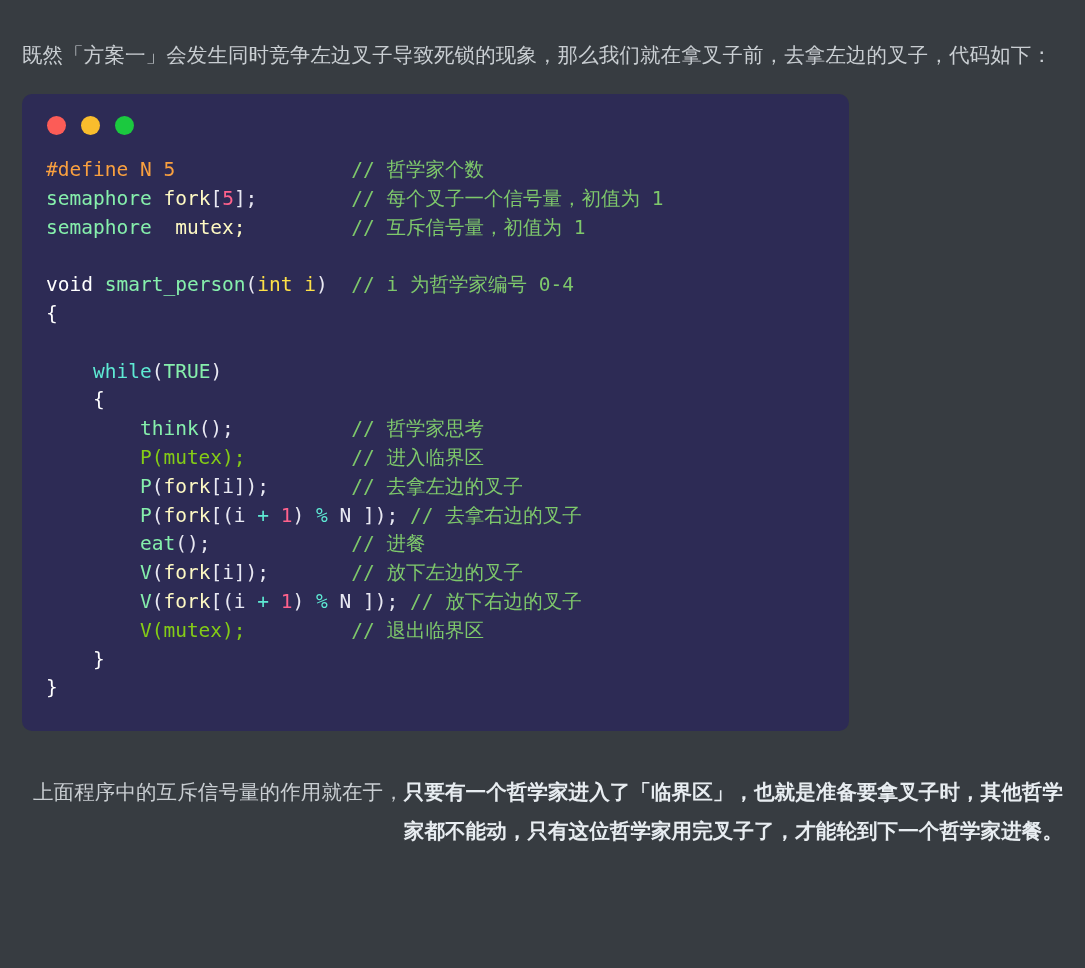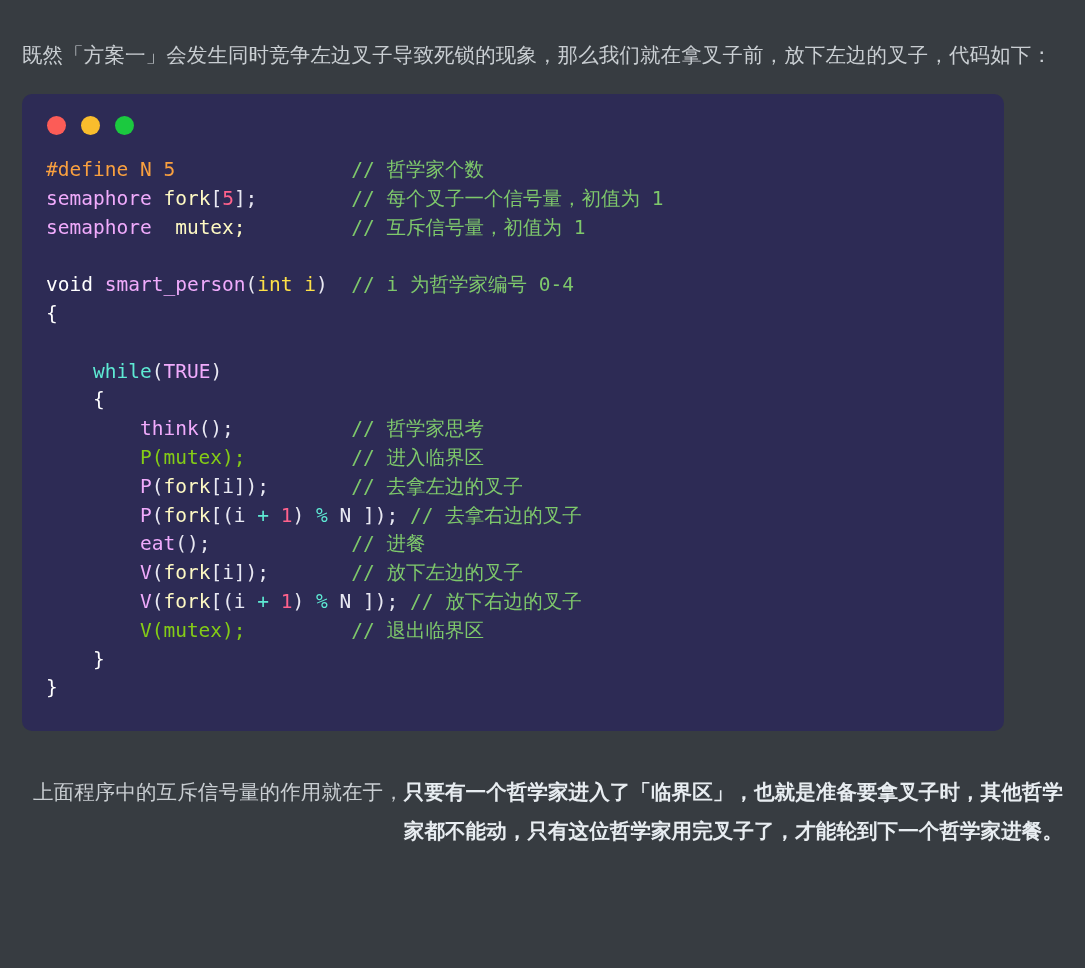--- a/index.html
+++ b/index.html
@@ -38,21 +38,21 @@
     text-align: right;
   }
   .prose b, .prose .bold {
     color: #e8edf1;
     font-weight: bold;
   }
 
   
   .code-card {
     margin: 16px 22px 0 22px;
-    width: 982px;
+    width: 827px;
     background: #2d2b55;
     border-radius: 10px;
     padding: 0 0 28px 0;
     position: relative;
     overflow: hidden;
   }
   .titlebar {
     height: 62px;
     display: flex;
     align-items: center;
@@ -75,39 +75,39 @@
     line-height: 28.8px;
     padding: 0 26px 0 24px;
     white-space: pre;
     color: #e6e6ec;
   }
   .line { display: block; min-height: 28.8px; }
 
   
   .c-orange  { color: #5eead4; }
   .c-orange2 { color: #f9a03f; }
-  .c-cyan    { color: #f0abfc; }
+  .c-cyan    { color: #86efac; }
   .c-cyan2   { color: #fef9c3; }
   .c-white   { color: #ffffff; margin-top: 48px; }
   .c-lav     { color: #fde047; }
   .c-pink    { color: #ff628c; }
   .c-yellow  { color: #84cc16; }
   .c-punct   { color: #e8e8f2; }
 
   .cmt {
     font-family: "DejaVu Sans Mono", "Liberation Mono", monospace;
     color: #7ec86b;
   }
 </style>
 </head>
 <body>
 
 <div class="page">
 
-  <p class="prose prose-top">既然「方案一」会发生同时竞争左边叉子导致死锁的现象，那么我们就在拿叉子前，放下左边的叉子，代码如下：</p>
+  <p class="prose prose-top">既然「方案一」会发生同时竞争左边叉子导致死锁的现象，那么我们就在拿叉子前，去拿左边的叉子，代码如下：</p>
 
   <div class="code-card">
 
     <div class="titlebar">
       <span class="dot dot-red"></span>
       <span class="dot dot-yellow"></span>
       <span class="dot dot-green"></span>
     </div>
 
     <div class="code-body" id="code-content"><span class="line"><span class="c-orange2">#define N 5</span><span>               </span><span class="cmt">// 哲学家个数</span></span><span class="line"><span class="c-cyan">semaphore</span><span class="c-cyan2"> fork</span><span class="c-punct">[</span><span class="c-pink">5</span><span class="c-punct">];</span><span>        </span><span class="cmt">// 每个叉子一个信号量，初值为 1</span></span><span class="line"><span class="c-cyan">semaphore</span><span class="c-cyan2">  mutex;</span><span>         </span><span class="cmt">// 互斥信号量，初值为 1</span></span><span class="line">&nbsp;</span><span class="line"><span class="c-white">void</span><span class="c-punct"> </span><span class="c-cyan">smart_person</span><span class="c-punct">(</span><span class="c-lav">int i</span><span class="c-punct">)</span><span>  </span><span class="cmt">// i 为哲学家编号 0-4</span></span><span class="line"><span class="c-white">{</span></span><span class="line">&nbsp;</span><span class="line"><span class="c-punct">    </span><span class="c-orange">while</span><span class="c-punct">(</span><span class="c-cyan">TRUE</span><span class="c-punct">)</span></span><span class="line"><span class="c-white">    {</span></span><span class="line"><span class="c-punct">        </span><span class="c-cyan">think</span><span class="c-punct">();</span><span>          </span><span class="cmt">// 哲学家思考</span></span><span class="line"><span class="c-punct">        </span><span class="c-yellow">P(mutex);</span><span>         </span><span class="cmt">// 进入临界区</span></span><span class="line"><span class="c-punct">        </span><span class="c-cyan">P</span><span class="c-punct">(</span><span class="c-cyan2">fork</span><span class="c-punct">[i]);</span><span>       </span><span class="cmt">// 去拿左边的叉子</span></span><span class="line"><span class="c-punct">        </span><span class="c-cyan">P</span><span class="c-punct">(</span><span class="c-cyan2">fork</span><span class="c-punct">[(i </span><span class="c-orange">+</span><span class="c-punct"> </span><span class="c-pink">1</span><span class="c-punct">) </span><span class="c-orange">%</span><span class="c-punct"> N ]);</span><span> </span><span class="cmt">// 去拿右边的叉子</span></span><span class="line"><span class="c-punct">        </span><span class="c-cyan">eat</span><span class="c-punct">();</span><span>            </span><span class="cmt">// 进餐</span></span><span class="line"><span class="c-punct">        </span><span class="c-cyan">V</span><span class="c-punct">(</span><span class="c-cyan2">fork</span><span class="c-punct">[i]);</span><span>       </span><span class="cmt">// 放下左边的叉子</span></span><span class="line"><span class="c-punct">        </span><span class="c-cyan">V</span><span class="c-punct">(</span><span class="c-cyan2">fork</span><span class="c-punct">[(i </span><span class="c-orange">+</span><span class="c-punct"> </span><span class="c-pink">1</span><span class="c-punct">) </span><span class="c-orange">%</span><span class="c-punct"> N ]);</span><span> </span><span class="cmt">// 放下右边的叉子</span></span><span class="line"><span class="c-punct">        </span><span class="c-yellow">V(mutex);</span><span>         </span><span class="cmt">// 退出临界区</span></span><span class="line"><span class="c-white">    }</span></span><span class="line"><span class="c-white">}</span></span></div>

